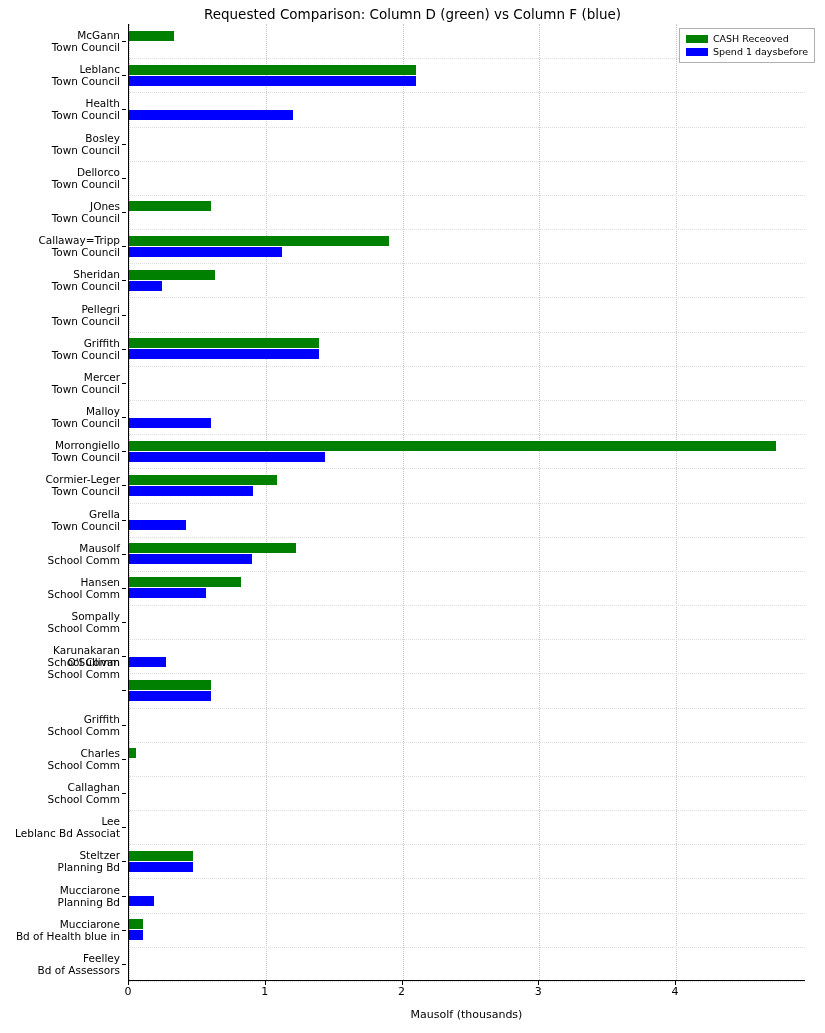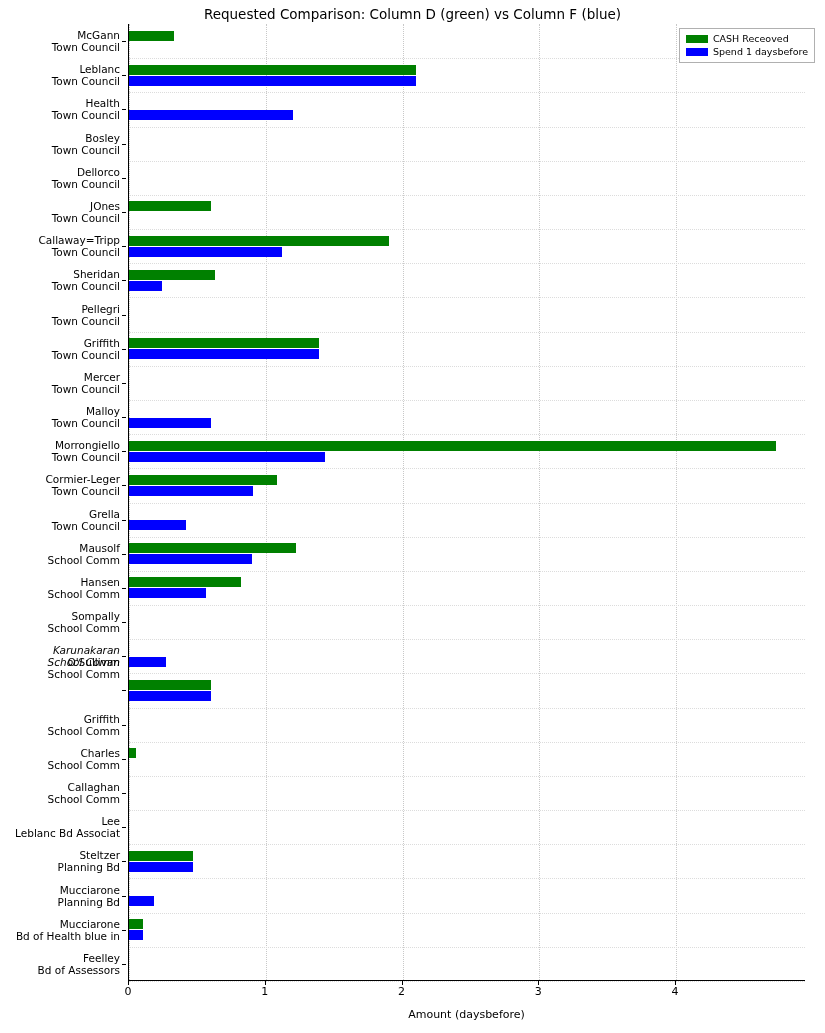--- a/index.html
+++ b/index.html
@@ -198,21 +198,21 @@
       <div class="ylabel" style="top: 688.661px;">
         <span class="l1">Griffith</span>
         <span class="l2">School Comm</span>
       </div>
       <div class="ytick" style="top: 666.482px;"></div>
       <div class="ylabel" style="top: 632px;">
         <span class="l1">O'Sullivan</span>
         <span class="l2">School Comm</span>
       </div>
       <div class="ytick" style="top: 632.304px;"></div>
-      <div class="ylabel" style="top: 620.304px; font-style: italic;">
+      <div class="ylabel" style="top: 620.304px;">
         <span class="l1">Karunakaran</span>
         <span class="l2">School Comm</span>
       </div>
       <div class="ytick" style="top: 598.125px;"></div>
       <div class="ylabel" style="top: 586.125px; margin-left: 32px;">
         <span class="l1">Sompally</span>
         <span class="l2">School Comm</span>
       </div>
       <div class="ytick" style="top: 563.946px;"></div>
       <div class="ylabel" style="top: 551.946px;">
@@ -376,21 +376,21 @@
       <div class="xlabel" style="left: 0px;">0</div>
       <div class="xtick" style="left: 136.768px;"></div>
       <div class="xlabel" style="left: 136.768px;">1</div>
       <div class="xtick" style="left: 273.535px;"></div>
       <div class="xlabel" style="left: 273.535px;">2</div>
       <div class="xtick" style="left: 410.303px;"></div>
       <div class="xlabel" style="left: 410.303px;">3</div>
       <div class="xtick" style="left: 547.071px;"></div>
       <div class="xlabel" style="left: 547.071px;">4</div>
     </div>
-  <div id="xaxis-title">Amount (daysbefore)</div>
+  <div id="xaxis-title">Mausolf (thousands)</div>
 
   <div id="legend">
     <div class="legend-row">
       <span class="legend-swatch green"></span>
       <span>CASH Receoved</span>
     </div>
     <div class="legend-row">
       <span class="legend-swatch blue"></span>
       <span>Spend 1 daysbefore</span>
     </div>

